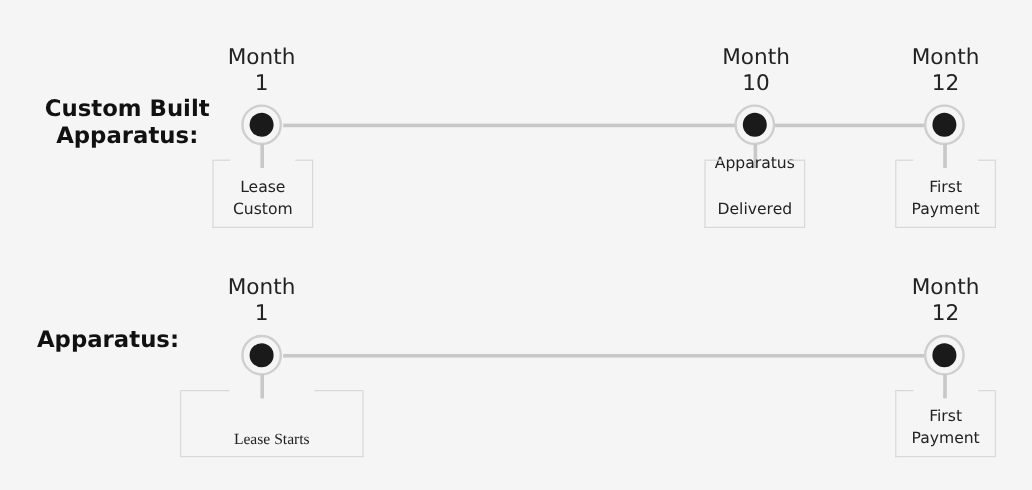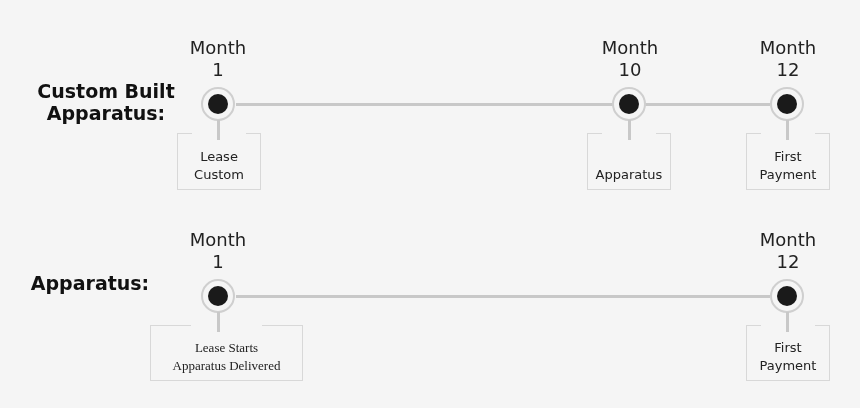--- a/index.html
+++ b/index.html
@@ -44,20 +44,21 @@
     <div>10</div>
 </div>
 <div class="node" style="left:612px; top:87px;">
     <div class="dot"></div>
   </div>
 <div class="stem" style="left:628px; top:120px;"></div>
 <div class="box" style="left:587px; top:133px; width:84px; height:57px;gap:20px;">
   <span class="tl"></span>
     <span class="tr"></span>
   <div>Apparatus</div>
+    <div>Delivered</div>
 </div>
 
 <div class="month" style="left:748px; top:37px;">
   <div>Month</div>
     <div>12</div>
 </div>
 <div class="node" style="left:770px; top:87px;">
     <div class="dot"></div>
   </div>
 <div class="stem" style="left:786px; top:120px;"></div>
@@ -78,21 +79,20 @@
     <div>1</div>
 </div>
 <div class="node" style="left:201px; top:279px;">
     <div class="dot"></div>
   </div>
 <div class="stem" style="left:217px; top:312px;"></div>
 <div class="box" style="left:150px; top:325px; width:153px; height:56px;font-family:Liberation Serif, serif;">
   <span class="tl" style="width:40px;"></span>
     <span class="tr" style="width:40px;"></span>
   <div>Lease Starts</div>
-    <div>Apparatus Delivered</div>
 </div>
 
 <div class="month" style="left:748px; top:229px;">
   <div>Month</div>
     <div>12</div>
 </div>
 <div class="node" style="left:770px; top:279px;">
     <div class="dot"></div>
   </div>
 <div class="stem" style="left:786px; top:312px;"></div>

